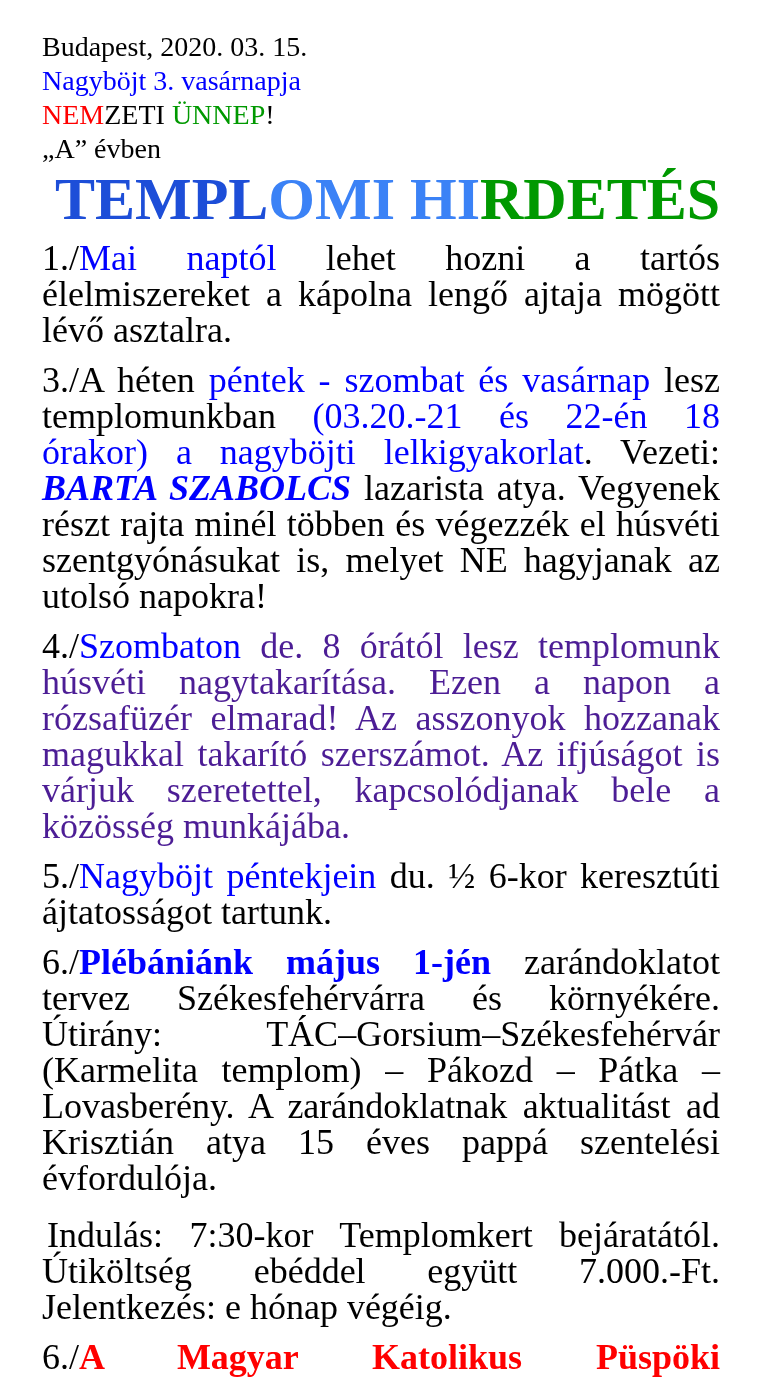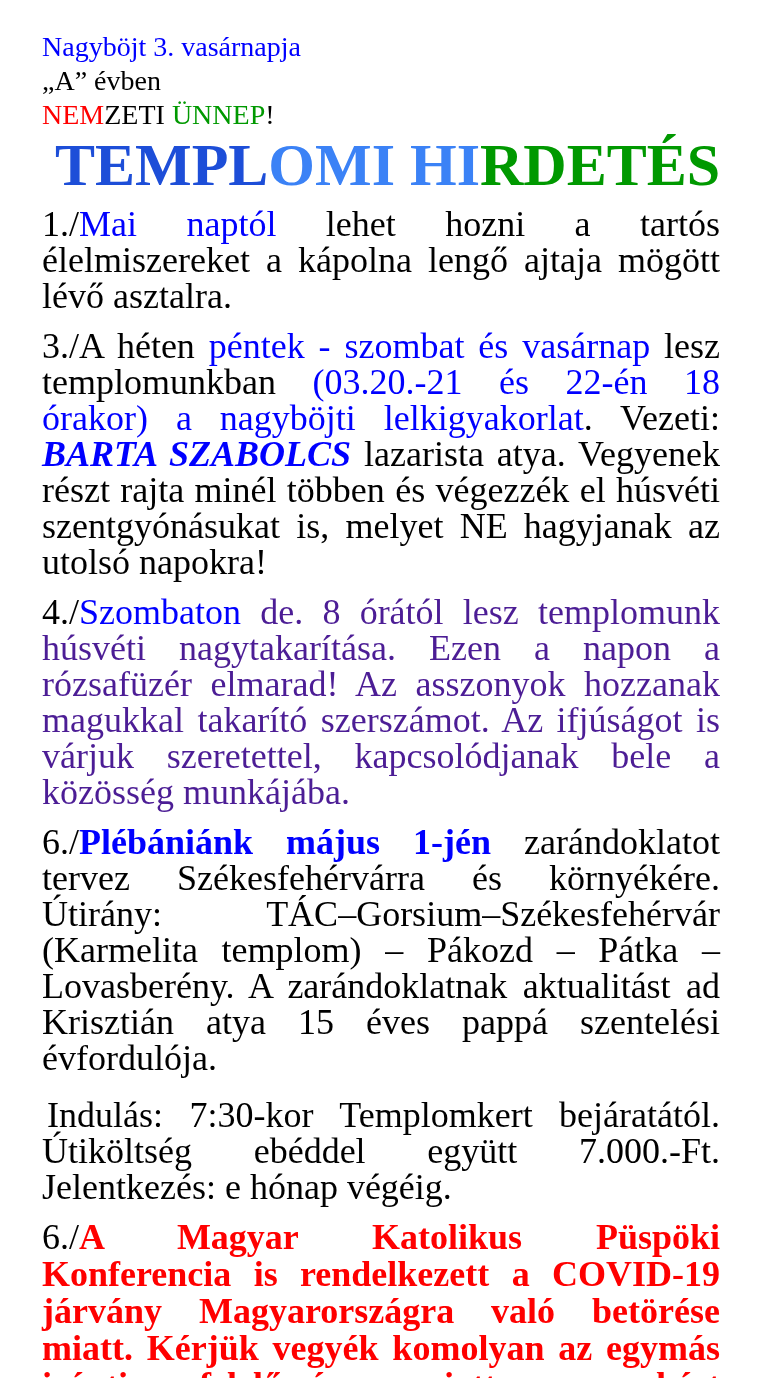--- a/index.html
+++ b/index.html
@@ -47,29 +47,31 @@
   .para.alert {
     line-height: 37px;
   }
 </style>
 </head>
 <body>
 
 <div class="page">
 
   <div class="doc-header">
+    <div class="header-line"><span style="color: rgb(0, 0, 0);">Budapest, 2020. 03. 15.</span></div>
     <div class="header-line"><span style="color: rgb(0, 0, 255);">Nagyböjt 3. vasárnapja</span></div>
+    <div class="header-line"><span style="color: rgb(255, 0, 0);">NEM</span><span style="color: rgb(0, 0, 0);">ZETI </span><span style="color: rgb(0, 153, 0);">ÜNNEP</span><span style="color: rgb(0, 0, 0);">!</span></div>
     <div class="header-line"><span style="color: rgb(0, 0, 0);">„A” évben</span></div>
-    <div class="header-line"><span style="color: rgb(255, 0, 0);">NEM</span><span style="color: rgb(0, 0, 0);">ZETI </span><span style="color: rgb(0, 153, 0);">ÜNNEP</span><span style="color: rgb(0, 0, 0);">!</span></div>
   </div>
 
   <h1 class="doc-title"><span style="color: #1d4ed8;">TEMPL</span><span style="color: #3b82f6;">OMI HI</span><span style="color: rgb(0, 153, 0);">RDETÉS</span></h1>
 
   <div class="doc-body">
     <p class="para"><span style="color: rgb(0, 0, 0);">1./</span><span style="color: rgb(0, 0, 255);">Mai naptól</span><span style="color: rgb(0, 0, 0);"> lehet hozni a tartós élelmiszereket a kápolna lengő ajtaja mögött lévő asztalra.</span></p>
     <p class="para"><span style="color: rgb(0, 0, 0);">3./A héten </span><span style="color: rgb(0, 0, 255);">péntek - szombat és vasárnap</span><span style="color: rgb(0, 0, 0);"> lesz templomunkban </span><span style="color: rgb(0, 0, 255);">(03.20.-21 és 22-én 18 órakor) a nagyböjti lelkigyakorlat</span><span style="color: rgb(0, 0, 0);">. Vezeti: </span><span style="color: rgb(0, 0, 255); font-weight: bold; font-style: italic;">BARTA SZABOLCS</span><span style="color: rgb(0, 0, 0);"> lazarista atya. Vegyenek részt rajta minél többen és végezzék el húsvéti szentgyónásukat is, melyet NE hagyjanak az utolsó napokra!</span></p>
     <p class="para"><span style="color: rgb(0, 0, 0);">4./</span><span style="color: rgb(0, 0, 255);">Szombaton</span><span style="color: #4c1d95;"> de. 8 órától lesz templomunk húsvéti nagytakarítása. Ezen a napon a rózsafüzér elmarad! Az asszonyok hozzanak magukkal takarító szerszámot. Az ifjúságot is várjuk szeretettel, kapcsolódjanak bele a közösség munkájába.</span></p>
+    <p class="para"><span style="color: rgb(0, 0, 0);">5./</span><span style="color: rgb(0, 0, 255);">Nagyböjt péntekjein</span><span style="color: rgb(0, 0, 0);"> du. ½ 6-kor keresztúti ájtatosságot tartunk.</span></p>
     <p class="para tight-after"><span style="color: rgb(0, 0, 0);">6./</span><span style="color: rgb(0, 0, 255); font-weight: bold;">Plébániánk május 1-jén</span><span style="color: rgb(0, 0, 0);"> zarándoklatot tervez Székesfehérvárra és környékére. Útirány: TÁC–Gorsium–Székesfehérvár (Karmelita templom) – Pákozd – Pátka – Lovasberény. A zarándoklatnak aktualitást ad Krisztián atya 15 éves pappá szentelési évfordulója.</span></p>
     <p class="para small-indent"><span style="color: rgb(0, 0, 0);">Indulás: 7:30-kor Templomkert bejáratától. Útiköltség ebéddel együtt 7.000.-Ft. Jelentkezés: e hónap végéig.</span></p>
     <p class="para alert"><span style="color: rgb(0, 0, 0);">6./</span><span style="color: rgb(255, 0, 0); font-weight: bold;">A Magyar Katolikus Püspöki Konferencia is rendelkezett a COVID-19 járvány Magyarországra való betörése miatt. Kérjük vegyék komolyan az egymás iránti felelősség miatt a kért rendelkezéseket és NE rossz indulatú megjegyzéseket tegyenek Egyházunk és Hazánk vezetőire!</span></p>
   </div>
 
 </div>
 
 </body></html>

